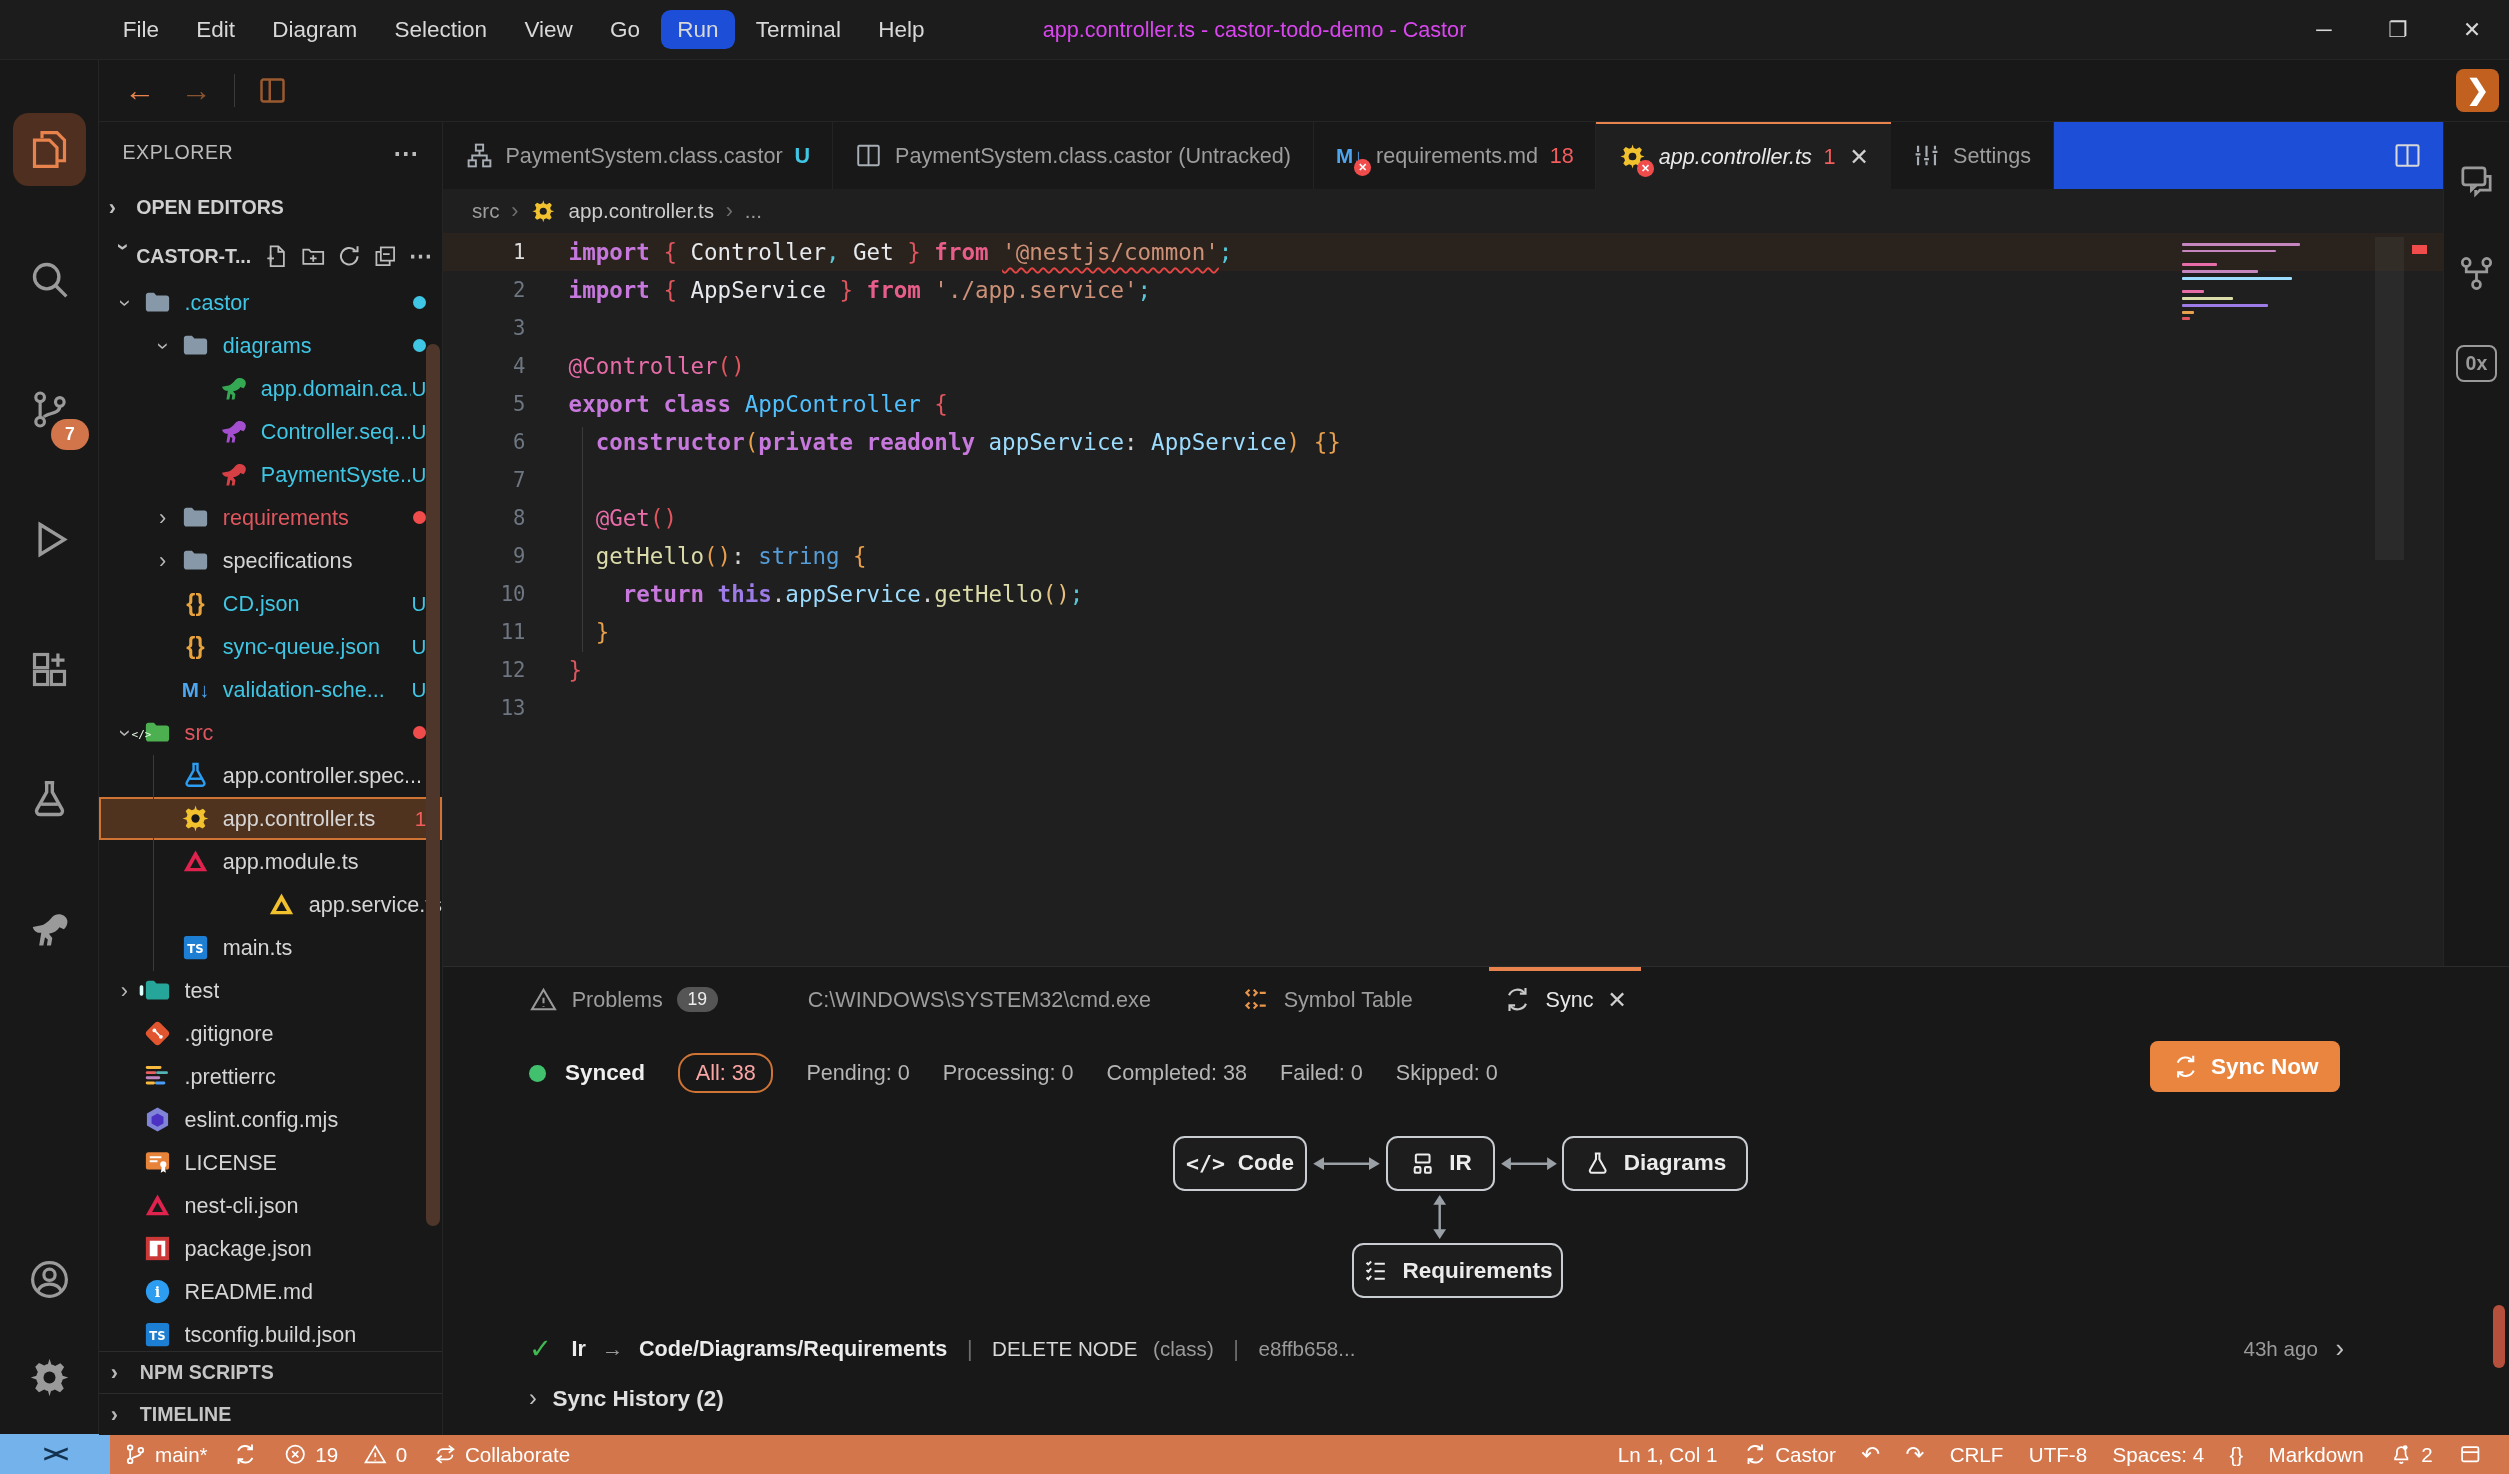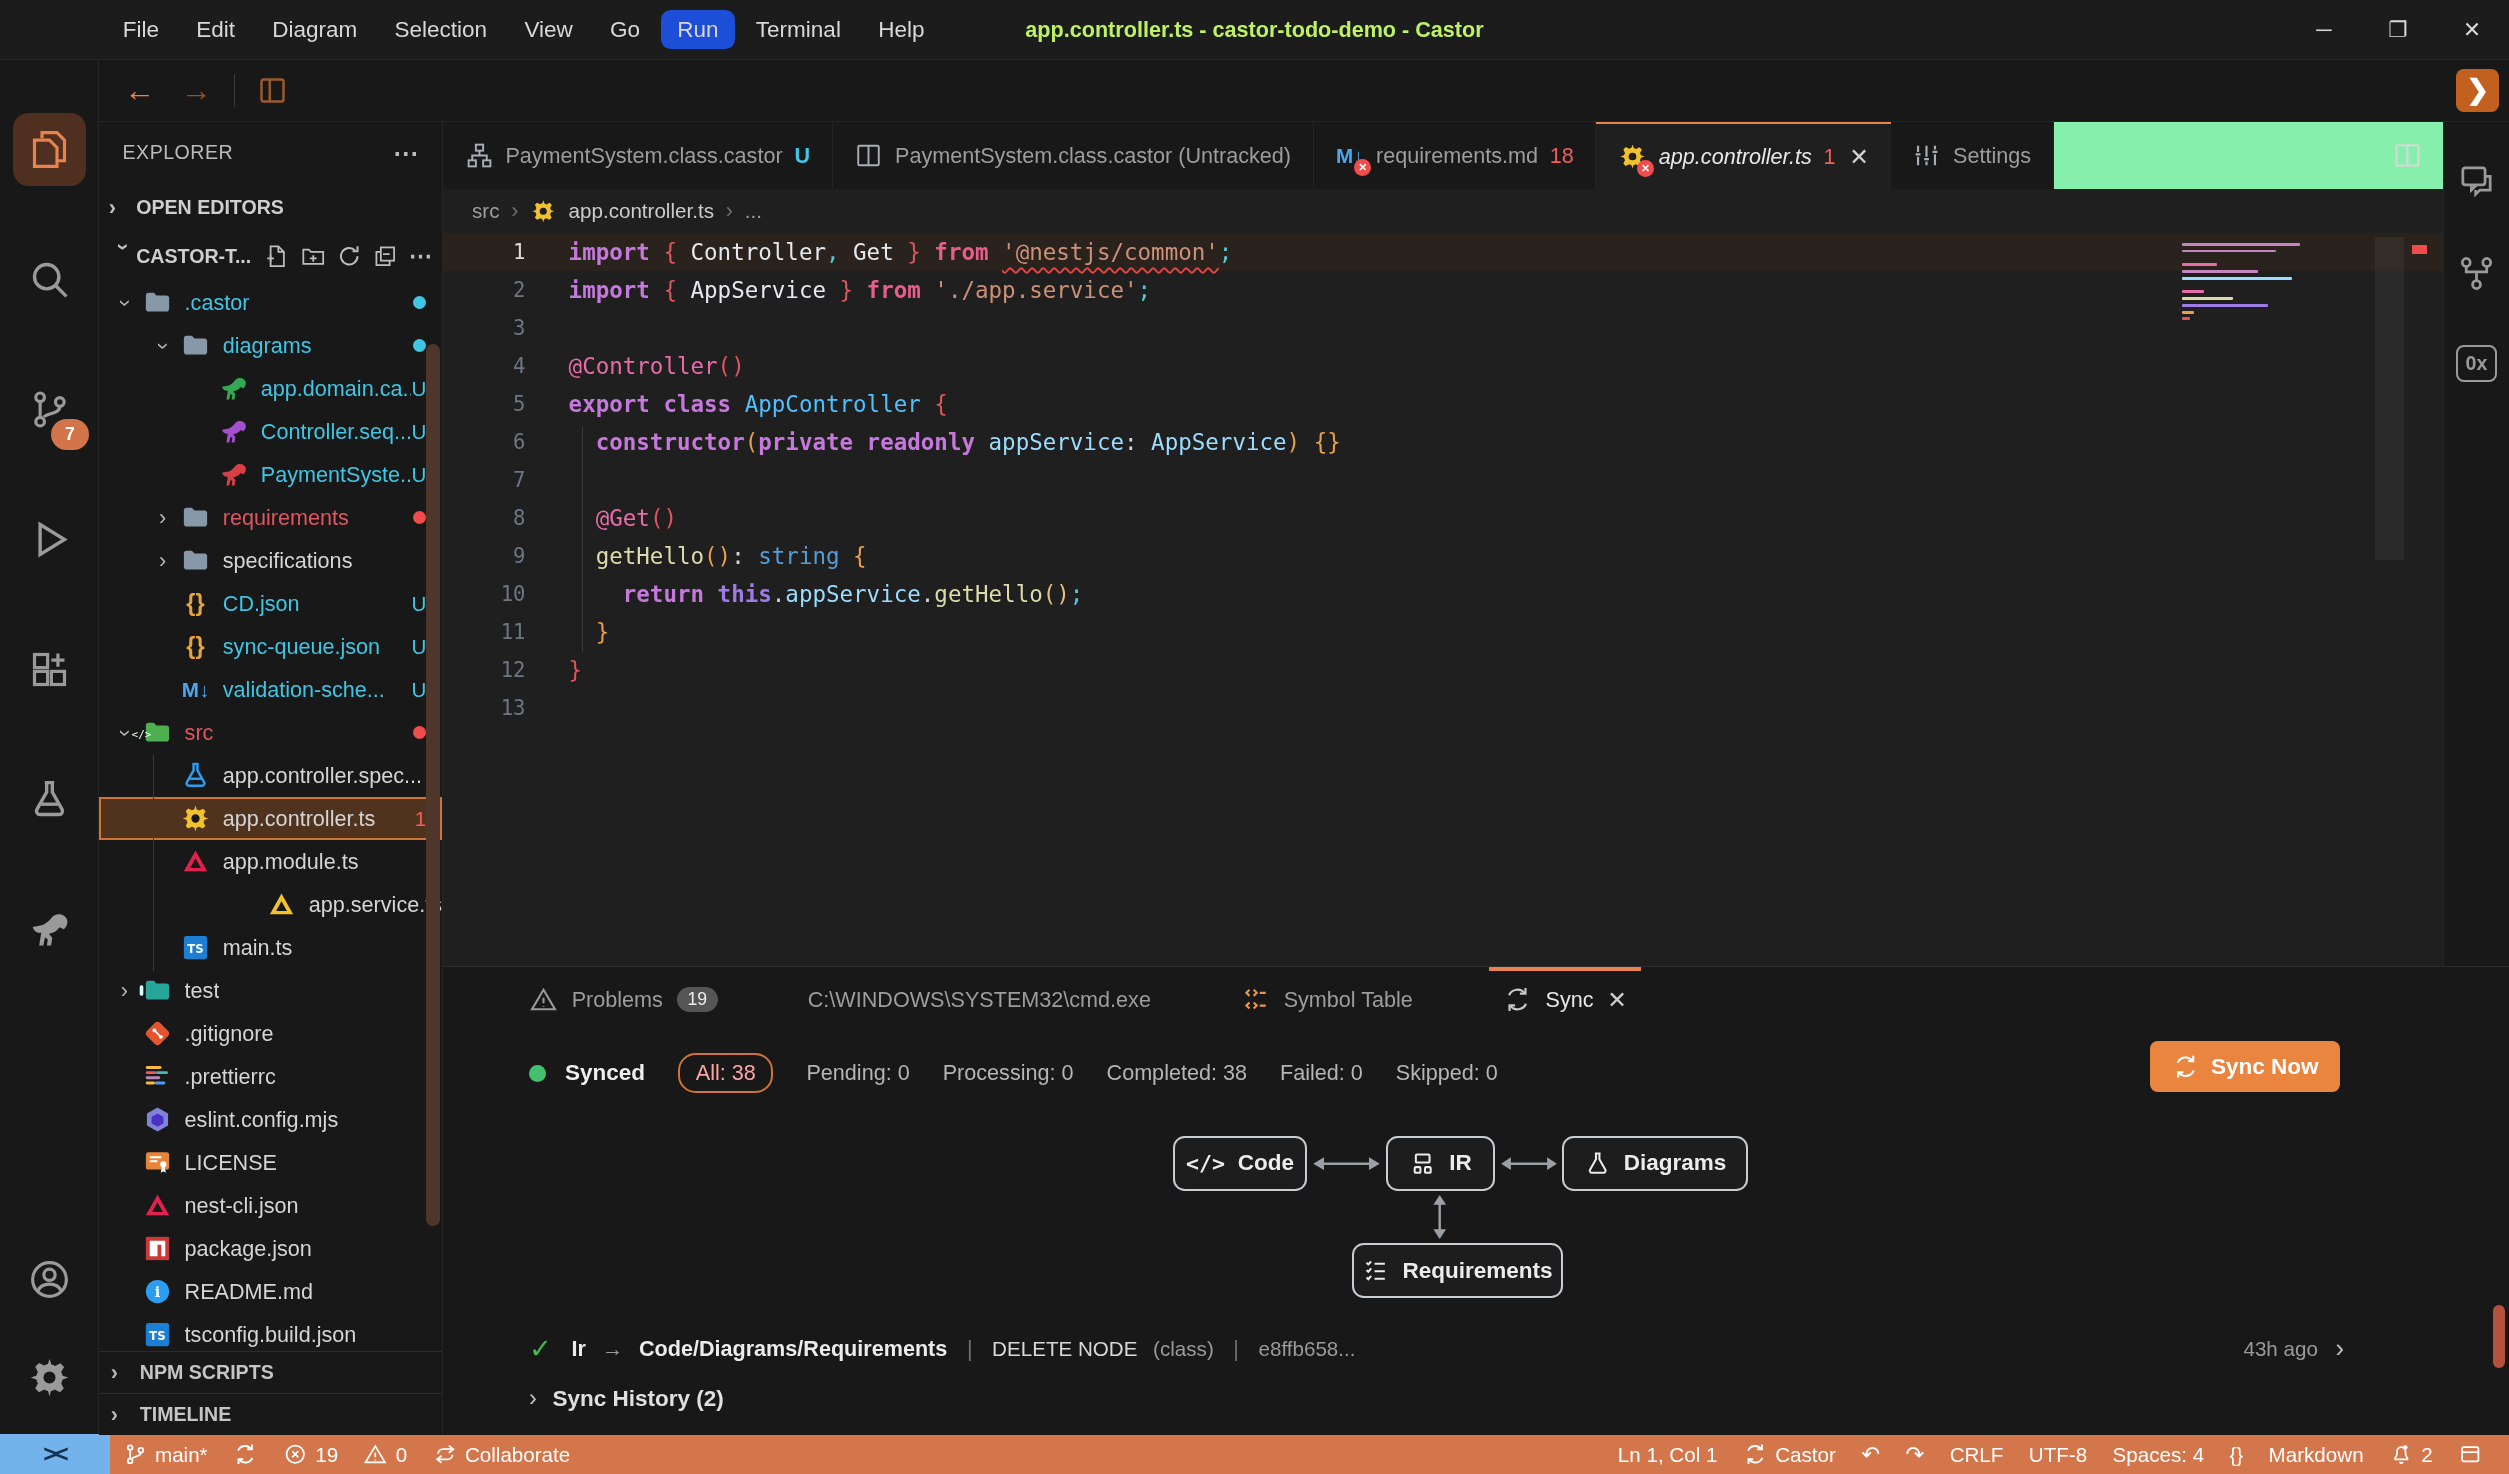--- a/index.html
+++ b/index.html
@@ -4,21 +4,21 @@
 <style>
   html,body{margin:0;padding:0;background:#181818;overflow:hidden;}
   body{width:2509px;height:1474px;font-family:"Liberation Sans",sans-serif;color:#cccccc;-webkit-font-smoothing:antialiased;}
   #root{position:relative;width:2509px;height:1474px;background:#181818;}
   svg{display:block;}
   
   .titlebar{height:59px;background:#1c1c1c;display:flex;align-items:center;position:relative;border-bottom:1px solid #252525;}
   .menus{display:flex;margin-left:106px;gap:3.9px;}
   .menu-item{font-size:22.5px;color:#d8d8d8;padding:6.9px 16.7px;border-radius:9.8px;cursor:default;}
   .menu-item.active{background:#1d4ed8;}
-  .win-title{position:absolute;left:50%;transform:translateX(-50%);font-size:21.6px;color:#bef264;white-space:nowrap;font-weight:bold;}
+  .win-title{position:absolute;left:50%;transform:translateX(-50%);font-size:21.6px;color:#d946ef;white-space:nowrap;}
   .win-controls{margin-left:auto;display:flex;height:100%;}
   .win-btn{width:74px;height:100%;display:flex;align-items:center;justify-content:center;color:#d8d8d8;font-size:21.6px;}
   
   .below{display:flex;height:1374px;}
   
   .activitybar{width:98px;flex:none;background:#181818;border-right:1px solid #252525;display:flex;flex-direction:column;align-items:center;}
   .ab-top{display:flex;flex-direction:column;gap:57px;margin-top:53px;align-items:center;}
   .ab-bottom{margin-top:auto;margin-bottom:19.6px;display:flex;flex-direction:column;gap:25.5px;align-items:center;}
   .ab-item{position:relative;width:73px;height:73px;display:flex;align-items:center;justify-content:center;border-radius:15.7px;}
   .ab-item.active{background:#4e2f20;}
@@ -56,21 +56,21 @@
   .badge-red{color:#f25d5d;}
   .tree-guide{position:absolute;width:1px;background:#3a3a3a;left:0;top:0;}
   .sb-scroll{position:absolute;right:2px;top:222px;width:13.7px;height:882px;background:#4e372a;border-radius:6.9px;}
   .sb-bottom{flex:none;}
   .sb-section{height:41px;border-top:1px solid #2c2c2c;display:flex;align-items:center;padding:0 11.8px;font-weight:bold;font-size:19.6px;color:#c5c5c5;}
   .sb-section .chev{width:29px;font-size:21.6px;color:#b8b8b8;}
   
   .center{flex:1;display:flex;flex-direction:column;min-width:0;position:relative;}
   .topzone{display:flex;height:846px;min-width:0;}
   .editorzone{width:2000px;flex:none;display:flex;flex-direction:column;background:#1f1f1f;}
-  .tabbar{height:67px;background:#86efac;display:flex;flex:none;align-items:stretch;}
+  .tabbar{height:67px;background:#1d4ed8;display:flex;flex:none;align-items:stretch;}
   .tab{display:flex;align-items:center;padding:0 21.6px;gap:11.8px;font-size:21.6px;color:#9d9d9d;border-right:1px solid #232323;white-space:nowrap;background:#181818;}
   .tab .tico{width:29px;height:29px;position:relative;flex:none;display:flex;align-items:center;justify-content:center;}
   .tab .tico svg{width:29px;height:29px;}
   .tab.active{background:#1f1f1f;border-top:2.9px solid #e8834e;color:#e8e8e8;border-right:none;}
   .tab.active .tlbl{font-style:italic;}
   .tb-badge.cyan{color:#3fc6e4;font-weight:bold;} .tb-badge.red{color:#f25d5d;}
   .tab .close{font-size:23.5px;color:#d0d0d0;margin-left:2px;}
   .errdot{position:absolute;right:-6.9px;bottom:-5.9px;width:16.7px;height:16.7px;border-radius:50%;background:#f14c4c;color:#fff;font-style:normal;font-size:10.8px;display:flex;align-items:center;justify-content:center;font-weight:bold;}
   .mdglyph{color:#4da6f0;font-weight:bold;font-size:20.6px;white-space:nowrap;}
   .tab-actions{margin-left:auto;display:flex;align-items:center;padding:0 19.6px;gap:17.6px;}

